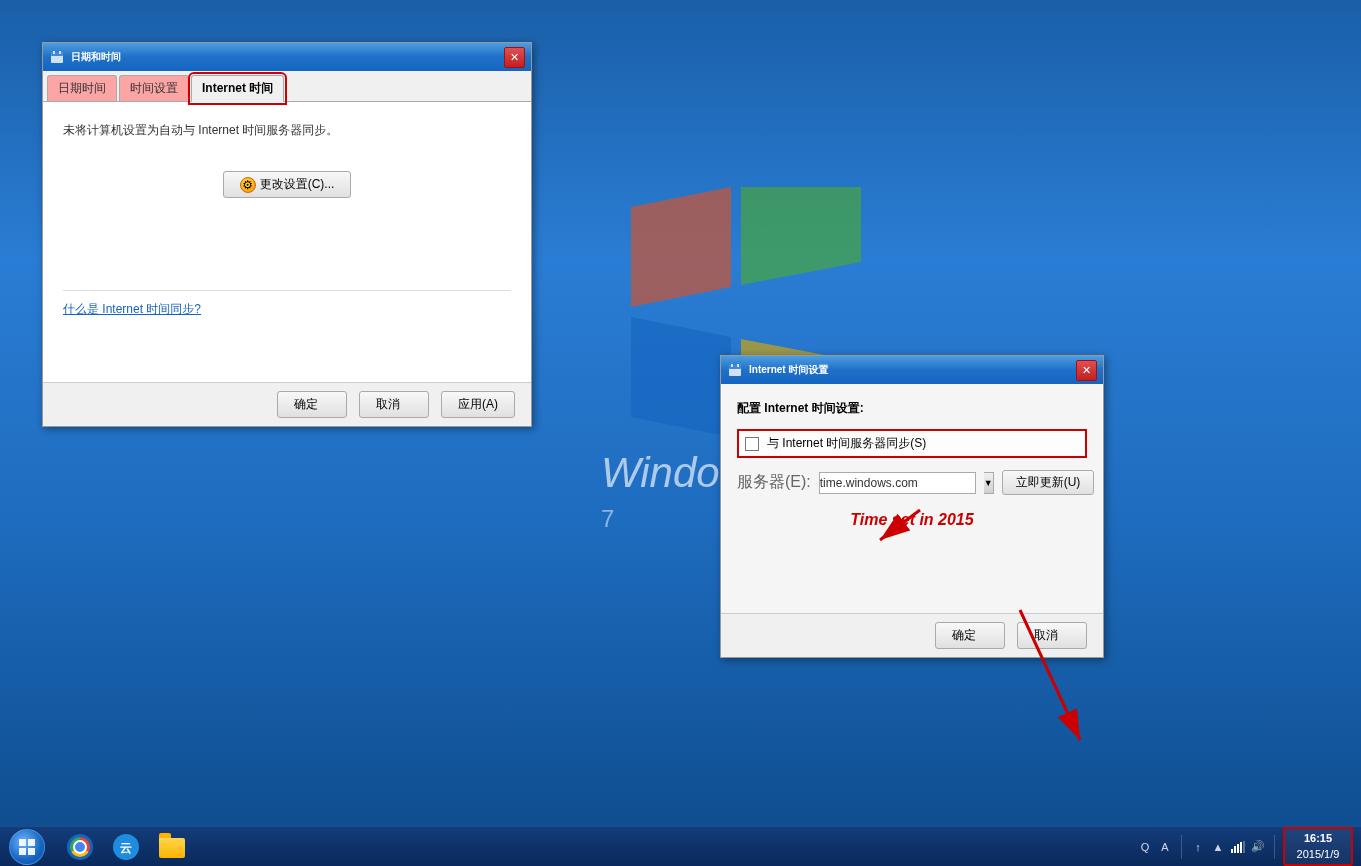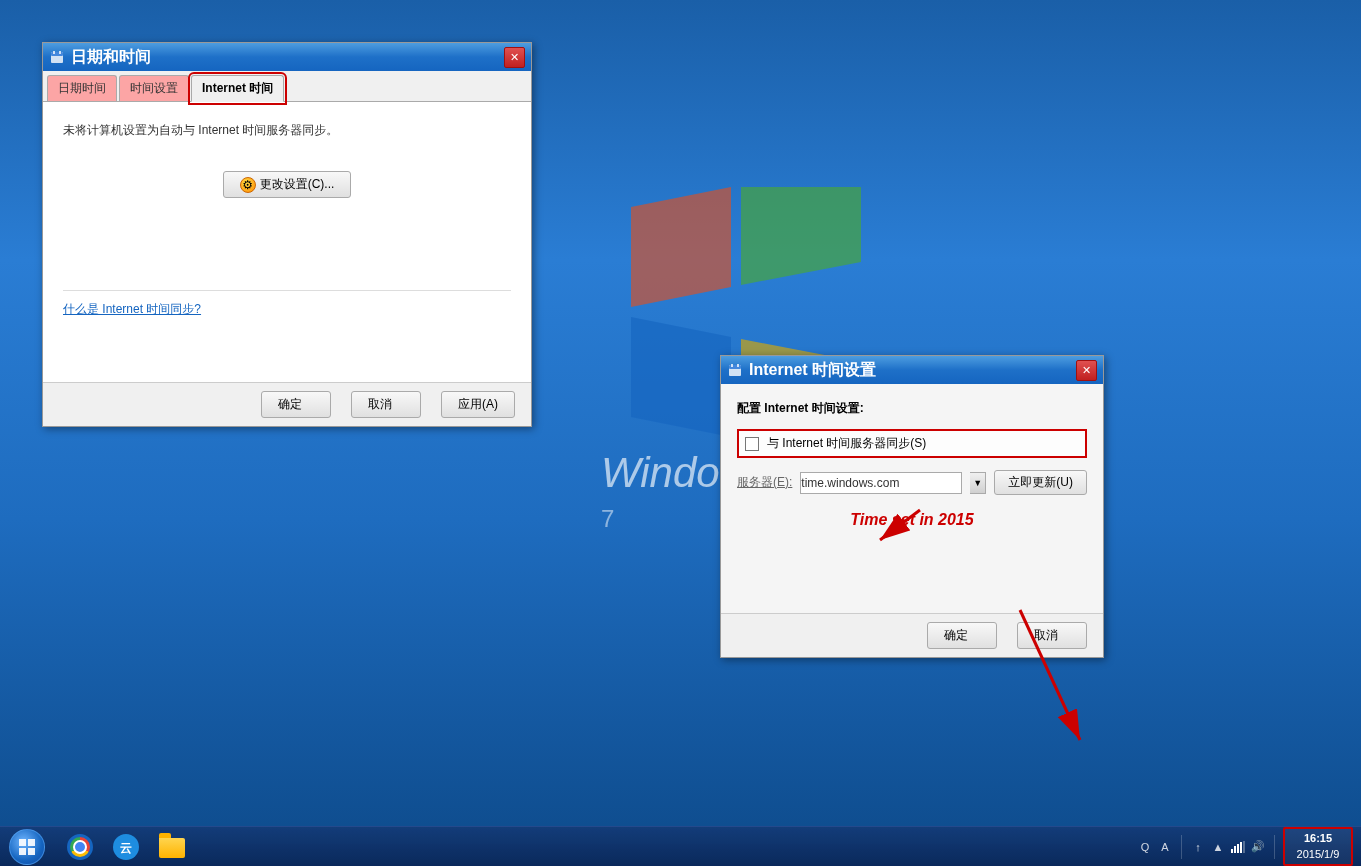--- a/index.html
+++ b/index.html
@@ -194,21 +194,21 @@
       width: 16px;
       height: 16px;
       display: flex;
       align-items: center;
       justify-content: center;
     }
 
     .dialog-title-text {
       flex: 1;
       color: white;
-      font-size: 16px;
+      font-size: 10px;
       font-weight: bold;
     }
 
     .dialog-close-btn {
       width: 21px;
       height: 21px;
       background: linear-gradient(180deg, #e05050, #c02020);
       border: 1px solid #a01010;
       border-radius: 2px;
       display: flex;
@@ -259,21 +259,21 @@
       font-size: 12px;
       color: #333;
       margin-bottom: 12px;
     }
 
     .dialog-footer {
       padding: 8px 16px;
       background: #f0f0f0;
       border-top: 1px solid #ccc;
       display: flex;
-      gap: 20px;
+      gap: 12px;
       justify-content: flex-end;
     }
 
     .dialog-link {
       color: #1565c0;
       text-decoration: underline;
       cursor: pointer;
       font-size: 12px;
     }
 
@@ -349,24 +349,23 @@
     }
 
     .server-row {
       display: flex;
       align-items: center;
       gap: 8px;
       margin-bottom: 8px;
     }
 
     .server-label {
-      font-size: 12px;
+      font-size: 16px;
       color: #666;
       white-space: nowrap;
-      text-decoration: underline;
     }
 
     .server-input {
       flex: 1;
       height: 22px;
       border: 1px solid #aaa;
       background: white;
       padding: 2px 0;
       font-size: 12px;
       color: #333;

